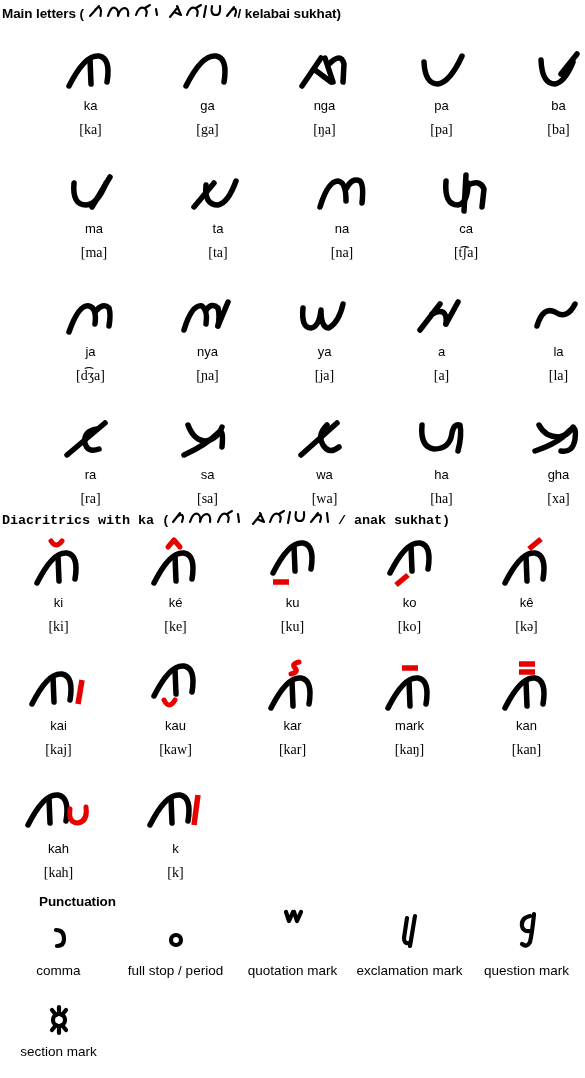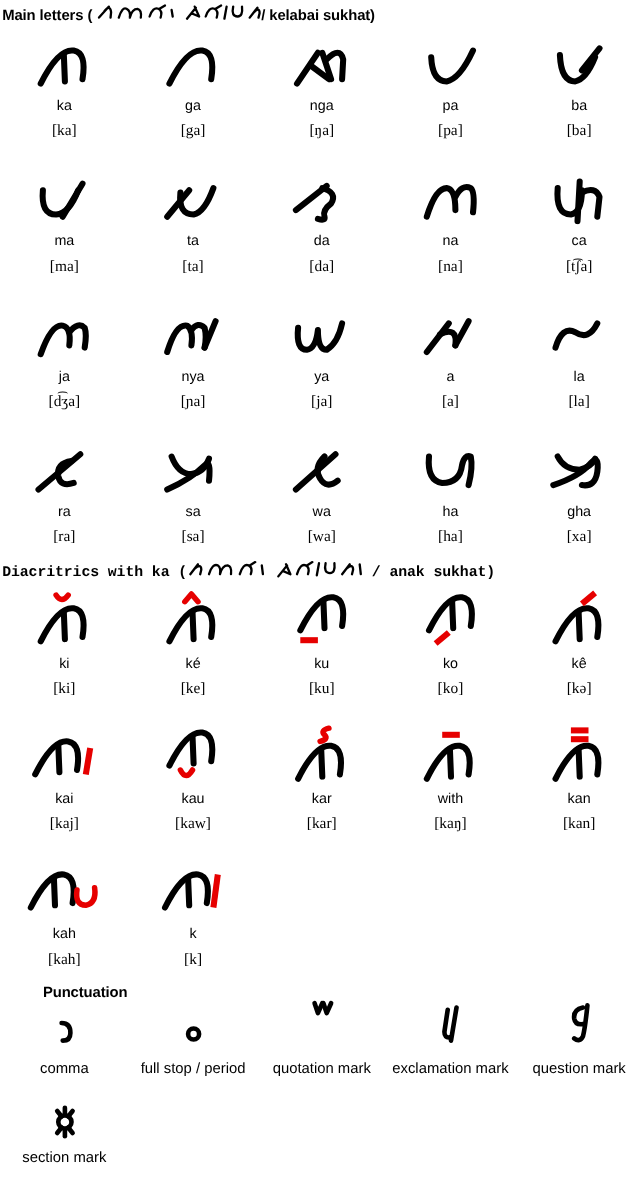--- a/index.html
+++ b/index.html
@@ -85,21 +85,21 @@
         <path d="M144 14 L146 26"></path>
         <path d="M172 30 L188 10 M180 20 L194 26 M186 8 L194 26"></path>
         <path d="M206 26 Q212 8 222 12 Q230 16 226 28 M224 12 L234 6"></path>
         <path d="M244 8 L240 30"></path>
         <path d="M256 8 Q252 26 264 26 Q274 26 272 8"></path>
         <path d="M286 28 L300 10 M294 18 Q304 8 304 20 L302 28"></path>
       </g>
     </svg></span><span> / kelabai sukhat)</span>
 </div>
 
-<div class="grid" id="grid-main" style="top:30px;">
+<div class="grid" id="grid-main" style="top:40px;padding-left:32px;">
 
   <div class="row">
     <div class="cell">
       <div class="glyphbox">
         <svg width="56" height="44" viewBox="0 0 56 44">
             <g class="stroke">
           <path d="M6 38 Q22 6 36 8 Q48 10 44 34"></path>
           <path d="M27 11 L28 36"></path>
         </g>
           </svg>
@@ -174,32 +174,20 @@
       <div class="glyphbox">
         <svg width="56" height="44" viewBox="0 0 56 44">
             <g class="stroke">
           <path d="M4 36 L24 12"></path>
           <path d="M16 14 Q14 34 28 34 Q38 32 46 10"></path>
         </g>
           </svg>
       </div>
       <div class="translit">ta</div>
       <div class="ipa">[ta]</div>
-    </div>
-    <div class="cell">
-      <div class="glyphbox">
-        <svg width="56" height="44" viewBox="0 0 56 44">
-            <g class="stroke">
-          <path d="M4 30 L32 8"></path>
-          <path d="M28 10 Q42 14 36 24 Q28 30 30 36 Q31 40 24 38"></path>
-        </g>
-          </svg>
-      </div>
-      <div class="translit">da</div>
-      <div class="ipa">[da]</div>
     </div>
     <div class="cell">
       <div class="glyphbox">
         <svg width="56" height="44" viewBox="0 0 56 44">
             <g class="stroke">
           <path d="M6 36 Q14 10 24 10 Q32 11 32 30"></path>
           <path d="M32 18 Q38 6 46 10 Q50 14 48 32"></path>
         </g>
           </svg>
       </div>
@@ -495,21 +483,21 @@
         <svg width="56" height="52" viewBox="0 0 56 52">
             <g class="stroke">
           <path d="M6 48 Q22 16 36 18 Q48 20 44 44"></path>
           <path d="M27 21 L28 46"></path>
         </g>
             <g class="dia">
               <path d="M20 8 L36 8"></path>
             </g>
           </svg>
       </div>
-      <div class="translit">with</div>
+      <div class="translit">mark</div>
       <div class="ipa">[kaŋ]</div>
     </div>
     <div class="cell">
       <div class="glyphbox">
         <svg width="56" height="52" viewBox="0 0 56 52">
             <g class="stroke">
           <path d="M6 48 Q22 16 36 18 Q48 20 44 44"></path>
           <path d="M27 21 L28 46"></path>
         </g>
             <g class="dia" stroke-width="4">

